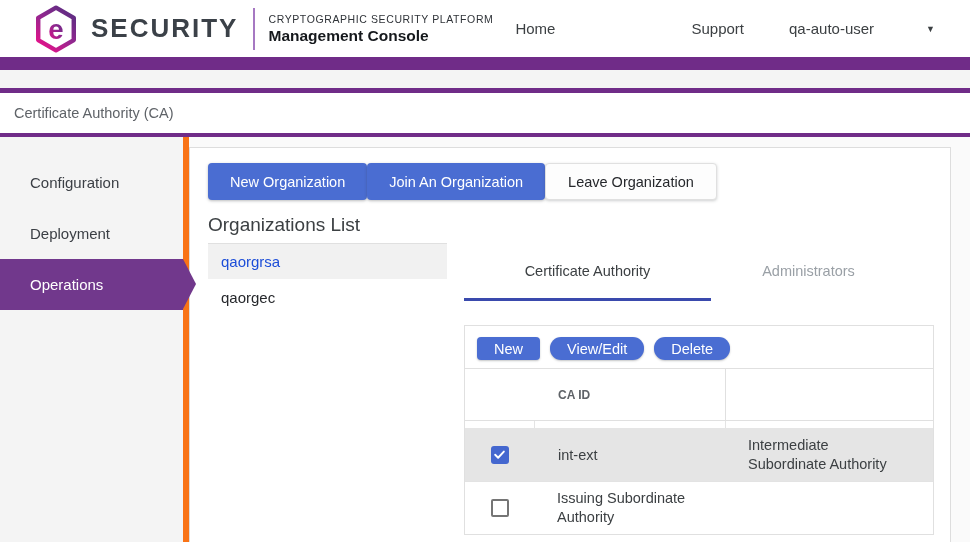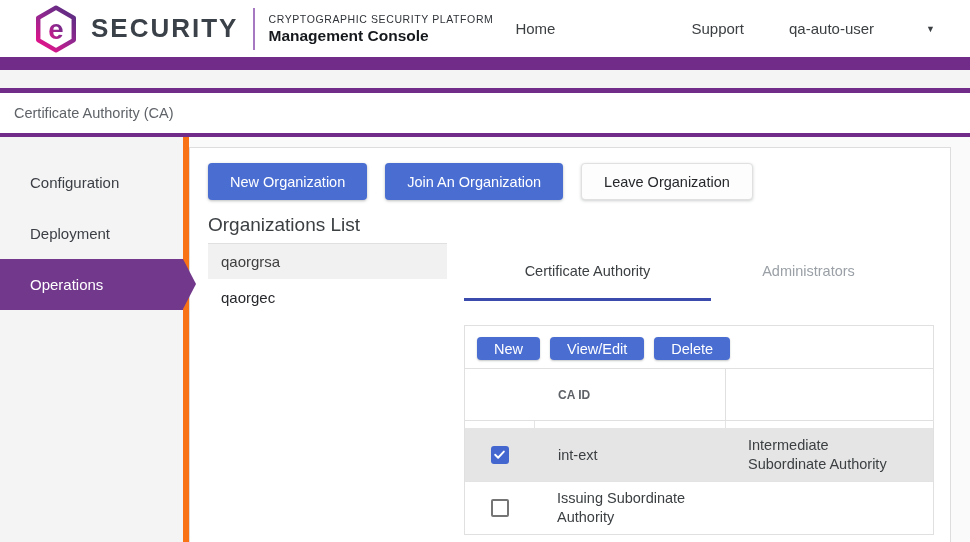--- a/index.html
+++ b/index.html
@@ -41,45 +41,45 @@
   .content { flex:1; padding:10px 19px 0 0; display:flex; background:#fafafa; }
   .card { flex:1; background:#fff; border:1px solid #ddd; border-bottom:none;
     padding:15px 16px 0 18px; overflow:hidden; }
 
   
   .top-buttons { display:flex; align-items:center; }
   .btn { font-family:"Liberation Sans", sans-serif; cursor:pointer; border-radius:4px;
     font-size:14.5px; height:37px; padding:0 22px; }
   .btn-primary { background:#4a6dd2; color:#fff; border:none; box-shadow:0 1px 3px rgba(60,64,67,.35); }
   .btn-light { background:#fdfdfd; color:#26282c; border:1px solid #e0e0e0; box-shadow:0 1px 3px rgba(60,64,67,.25); }
-  .top-buttons .btn + .btn { margin-left:18px; }
+  .top-buttons .btn + .btn { }
 
   .orgs-heading { margin-top:14px; font-size:19px; color:#3c4043; font-weight:normal; }
 
   
   .columns { display:flex; margin-top:7px; }
   .org-list { width:239px; flex:0 0 auto; }
   .org-item { height:36px; display:flex; align-items:center; padding-left:13px;
     font-size:15px; color:#26282c; cursor:pointer; background:#fff; }
-  .org-item.selected { background:#f1f1f1; border-top:1px solid #e0e0e0; color:#404040; }
+  .org-item.selected { background:#f1f1f1; border-top:1px solid #e0e0e0; color:#1d4ed8; }
 
   .detail { flex:1; margin-left:17px; }
   .tabs { display:flex; height:58px; }
   .tab { display:flex; align-items:center; justify-content:center; font-size:14.5px;
     color:#3c4043; border-bottom:3px solid transparent; cursor:pointer; }
   .tab.active { width:247px; border-bottom-color:#3a4aad; }
   .tab.inactive { width:195px; color:#9aa0a6; }
 
   
   .table-panel { margin-top:24px; border:1px solid #e0e0e0; }
   .panel-toolbar { padding:11px 0 8px 12px; display:flex; }
   .btn-small { height:23px; padding:0 17px; font-size:14.5px; background:#4a6dd2; color:#fff;
     border:none; border-radius:4px; cursor:pointer; box-shadow:0 1px 2px rgba(60,64,67,.3);
     font-family:"Liberation Sans", sans-serif; }
-  .panel-toolbar .btn-small + .btn-small { margin-left:10px; }
+  .panel-toolbar .btn-small + .btn-small { margin-left:10px;border-radius:11px; }
 
   .thead { display:flex; align-items:center; height:53px;
     border-top:1px solid #e0e0e0; border-bottom:1px solid #e0e0e0;
     font-weight:bold; font-size:12px; color:#5f6368; }
   .c1 { width:69px; flex:0 0 auto; display:flex; justify-content:center; }
   .c2 { width:191px; flex:0 0 auto; padding-left:24px; }
   .c3 { width:175px; flex:0 0 auto; padding-left:23px; }
   .c4 { flex:1; align-self:stretch; border-left:1px solid #e0e0e0; }
 
   .gap-strip { height:7px; display:flex; background:#fff; }

